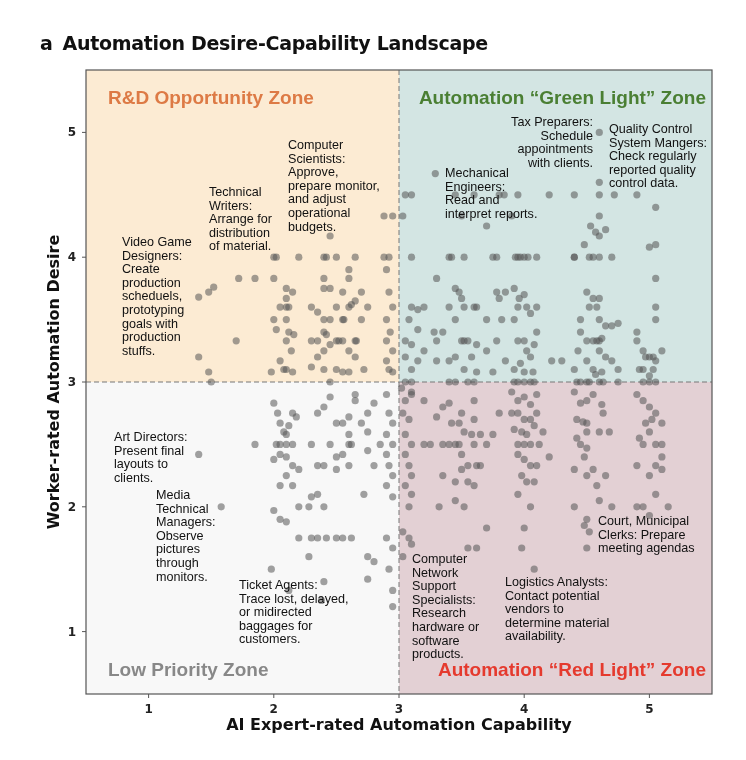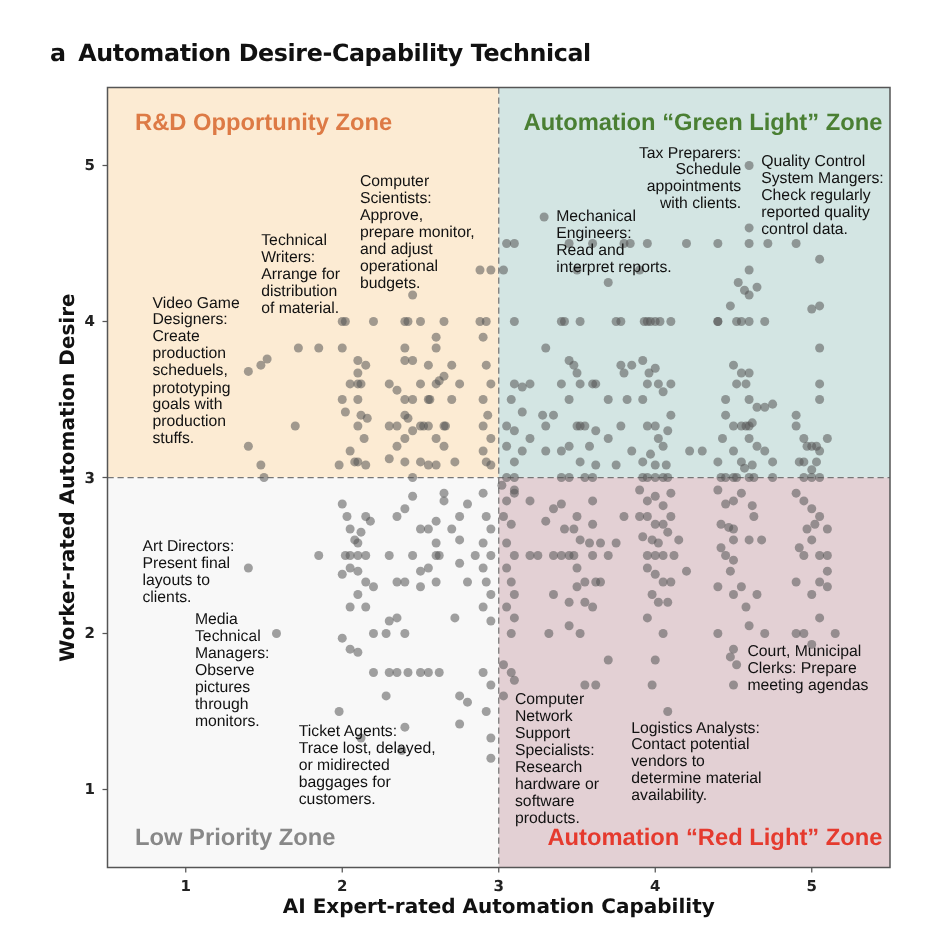--- a/index.html
+++ b/index.html
@@ -9,21 +9,21 @@
   #chart { position: absolute; left: 0; top: 0; }
   .zone-label { font-family: "Liberation Sans", sans-serif; font-weight: bold; font-size: 19px; }
   .ann { font-family: "Liberation Sans", sans-serif; font-size: 12.6px; fill: #111; }
   .tick { font-family: "DejaVu Sans", sans-serif; font-weight: bold; font-size: 12px; fill: #222; }
   .axis-label { font-family: "DejaVu Sans", sans-serif; font-weight: bold; font-size: 16px; fill: #111; }
 </style>
 </head>
 <body>
 
 <div class="panel-title">
-  <span class="letter">a</span><span>Automation Desire-Capability Technical</span>
+  <span class="letter">a</span><span>Automation Desire-Capability Landscape</span>
 </div>
 
 <svg id="chart" width="746" height="760" viewBox="0 0 746 760" xmlns="http://www.w3.org/2000/svg">
   <g id="zones">
       <rect x="86" y="70" width="313" height="312" fill="#fcebd3"></rect>
       <rect x="399" y="70" width="313" height="312" fill="#d3e5e3"></rect>
       <rect x="86" y="382" width="313" height="312" fill="#f8f8f8"></rect>
       <rect x="399" y="382" width="313" height="312" fill="#e3d0d4"></rect>
     </g>
   <g id="thresholds">

